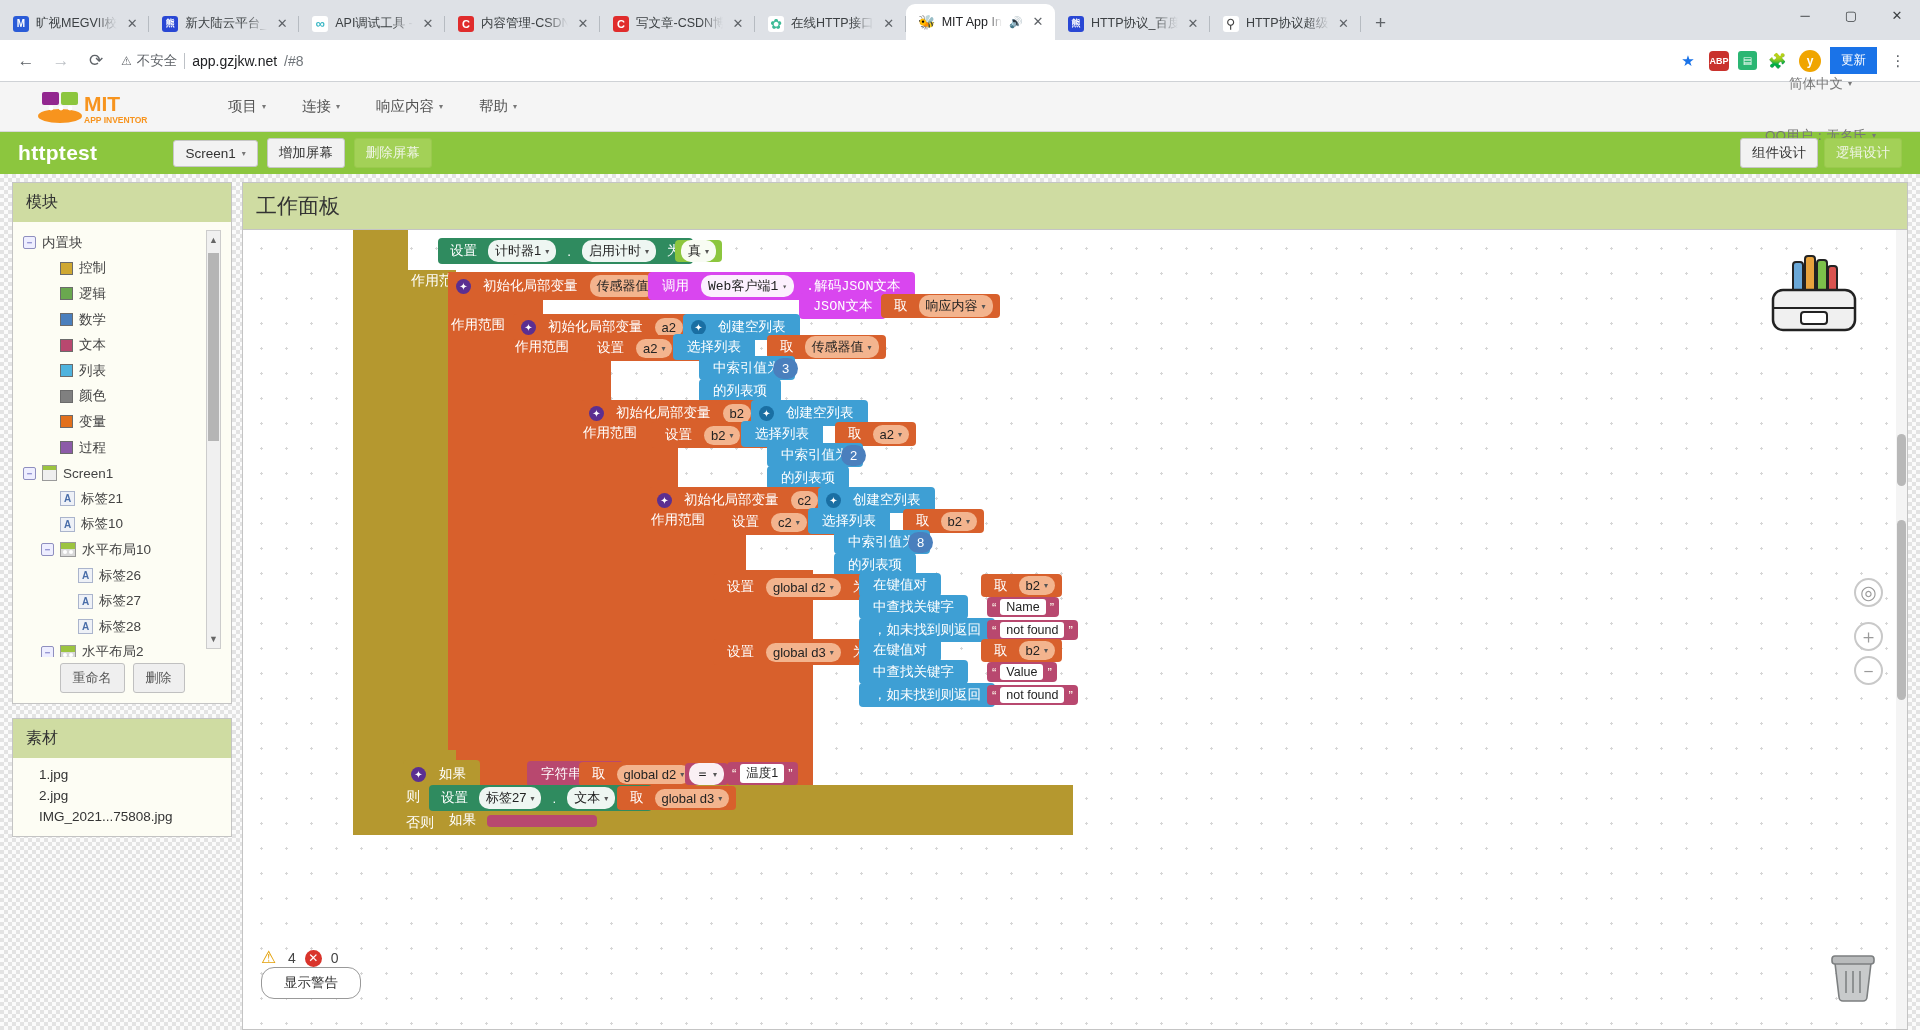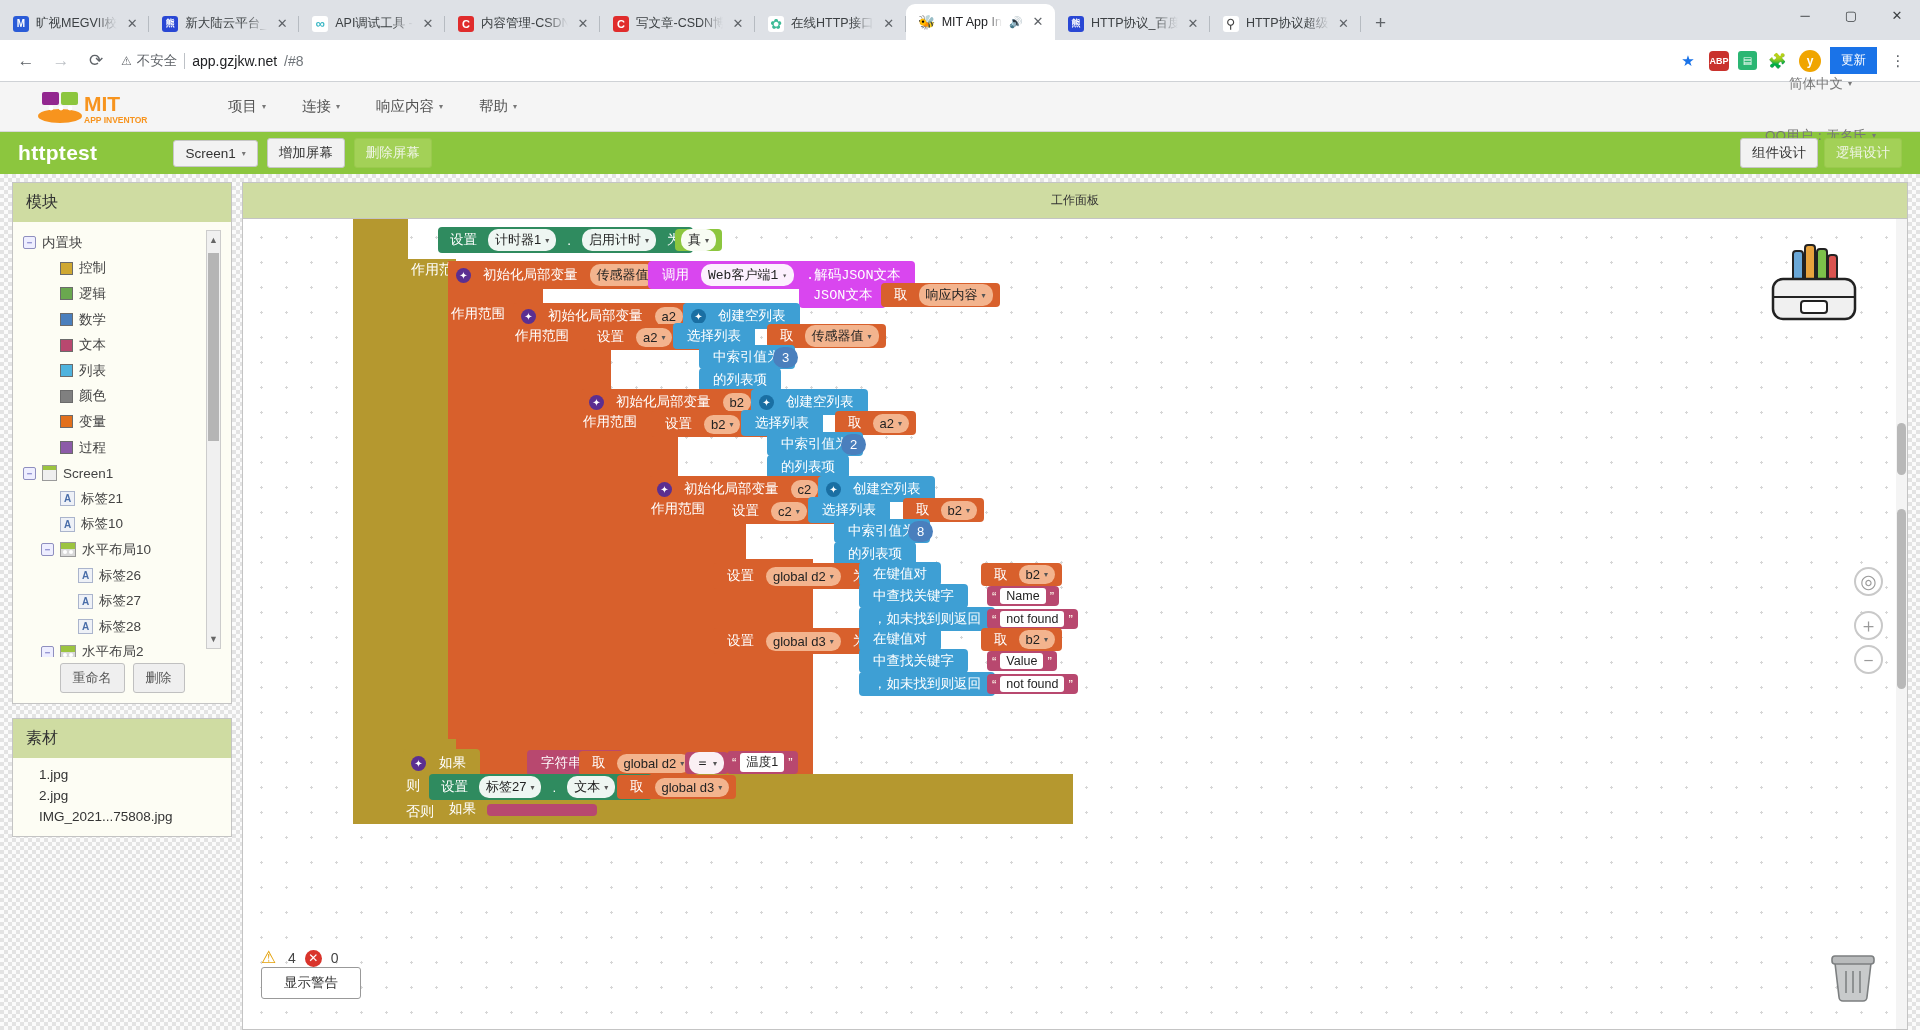--- a/index.html
+++ b/index.html
@@ -110,21 +110,21 @@
   .tsb .up,.tsb .dn{ position:absolute;left:0;right:0;height:18px;font-size:9px;color:#666;text-align:center;
      line-height:18px;background:#f0f0f0;}
   .tsb .up{top:0;} .tsb .dn{bottom:0;}
   .treebtns { display:flex; gap:8px; justify-content:center; padding:6px 0 10px; }
   .sbtn { background:#efefef; border:1px solid #c0c0c0; border-radius:3px; font-size:13px; color:#555; padding:5px 12px; }
   .assets { margin-top:14px; }
   .assetlist { padding:7px 0 8px 26px; font-size:13.5px; color:#333; line-height:1.55; }
 
   
   .wscol { flex:1; padding:8px 12px 0 0; min-width:0; display:flex; flex-direction:column; }
-  .ws-hd { background:#cfdca2; padding:9px 13px; font-size:12px; color:#333; border:1px solid #c4c4c4; border-bottom:none;text-align:center; }
+  .ws-hd { background:#cfdca2; padding:9px 13px; font-size:21px; color:#333; border:1px solid #c4c4c4; border-bottom:none; }
   .canvaswrap { flex:1; border:1px solid #c4c4c4; background:#fff; position:relative; overflow:hidden; }
   .dots { position:absolute; inset:0;
      background-image:radial-gradient(#d6d6d6 1.1px, transparent 1.2px);
      background-size:25px 25px; background-position:6px 6px; }
 
   .blk { position:absolute; font-size:13.5px; color:#fff; white-space:nowrap;
      border-radius:4px; display:flex; align-items:center; }
   .lbl { padding:0 6px; }
   .field { background:rgba(255,255,255,.92); color:#222; border-radius:10px; padding:2px 7px;
      font-size:13px; display:inline-flex; align-items:center; gap:4px; }
@@ -145,21 +145,21 @@
   .strv { background:#fff; color:#222; border-radius:3px; padding:1px 6px; font-size:12.5px; }
 
   .scopebar { position:absolute; background:#d8602c; }
   .goldbar { position:absolute; background:#b5982f; }
 
   .warnbar { position:absolute; left:18px; bottom:62px; display:flex; align-items:center; gap:9px; font-size:14px; color:#444; }
   .wicon { width:18px;height:18px;color:#e3a008;font-size:17px;line-height:17px; }
   .eicon { width:17px;height:17px;border-radius:50%;background:#d9342b;color:#fff;font-size:12px;
      display:flex;align-items:center;justify-content:center; }
   .warnbtn { position:absolute; left:18px; bottom:30px; background:#fff; border:1px solid #999;
-     border-radius:3px; font-size:13.5px; color:#333; padding:6px 22px; }
+     border-radius:13px; font-size:13.5px; color:#333; padding:6px 22px; }
 
   .zoomctl { position:absolute; right:24px; }
   .zcircle { width:29px;height:29px;border-radius:50%;border:2px solid #c9c9c9;background:#fff;
      display:flex;align-items:center;justify-content:center;color:#9a9a9a;font-size:19px; }
   .trash { position:absolute; right:26px; bottom:26px; width:56px; height:56px; }
 
   .vsb { position:absolute; right:0; top:0; bottom:0; width:11px; background:#f4f4f4; }
   .vsb .th { position:absolute; left:1px; right:1px; background:#b8b8b8; border-radius:5px; }
   .backpack { position:absolute; right:44px; top:22px; width:96px; height:86px; }
 </style>

